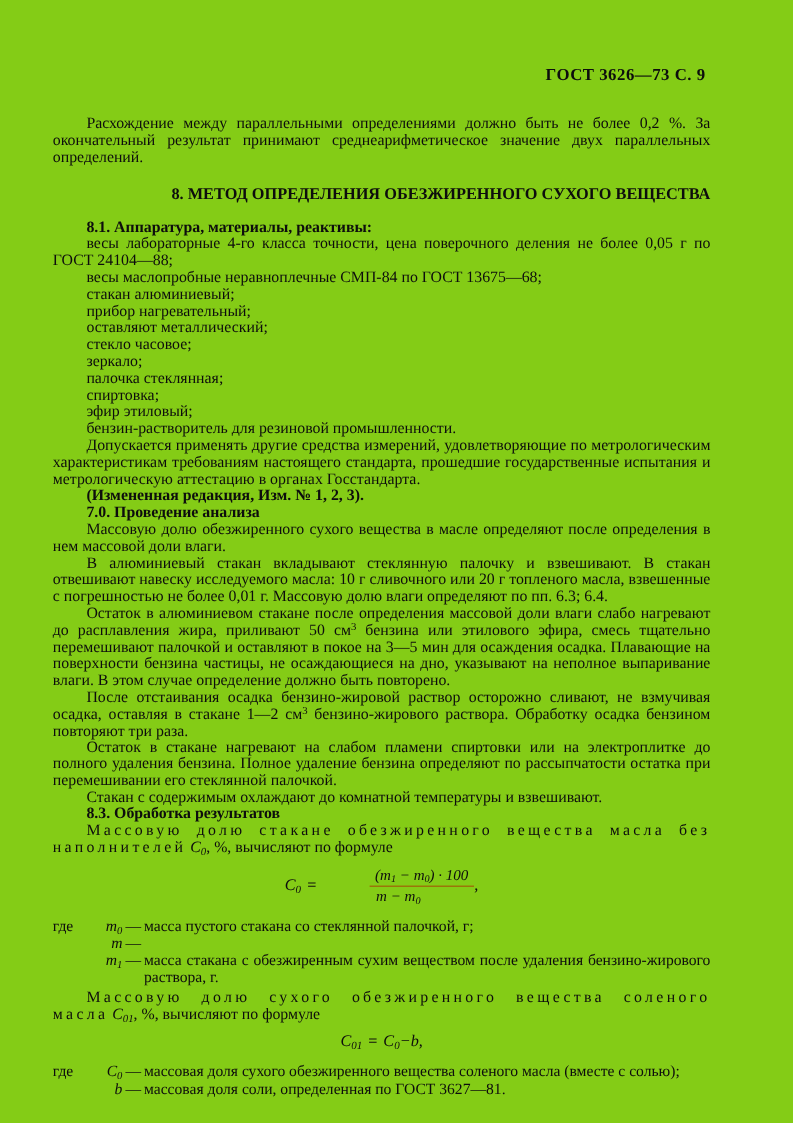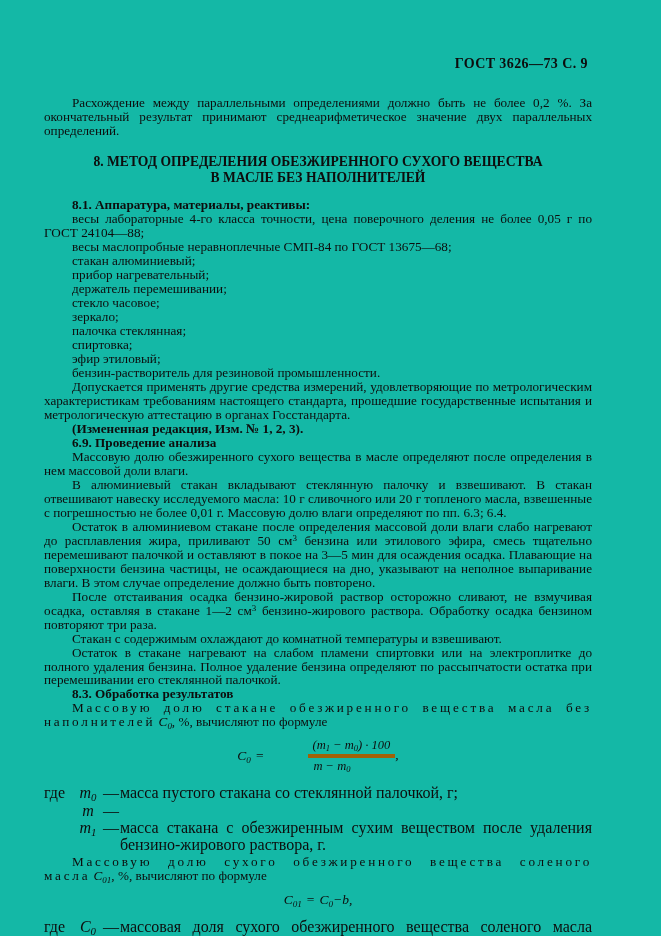--- a/index.html
+++ b/index.html
@@ -1,80 +1,79 @@
 <!DOCTYPE html>
 <html><head>
 <meta charset="utf-8">
 <style>
   html,body { margin:0; padding:0; background:#e8e8e8; }
   .page {
-    position:relative; width:661px; height:936px; background:#14b8a6;
+    position:relative; width:661px; height:936px; background:#84cc16;
     font-family:"Liberation Serif","DejaVu Serif",serif;
     color:#0d0d0d; overflow:hidden; margin:0 auto;
   }
   .content { position:absolute; left:44px; top:56px; width:548px; }
   .doc-header { text-align:right; font-weight:bold; font-size:14px; letter-spacing:0.03em; margin:0 4px 24px 0; }
   p.body, .item { font-size:13.2px; line-height:1.06; text-align:justify; text-indent:28px; margin:0; }
-  .title { text-align:center; font-weight:bold; font-size:13.6px; line-height:1.18; margin:0; }
+  .title { text-align:right; font-weight:bold; font-size:13.6px; line-height:1.18; margin:0; }
   .title-block { margin:16px 0 12px 0; }
   .subhead { font-weight:bold; font-size:13.2px; line-height:1.06; text-indent:28px; margin:0; }
   .bold-note { font-weight:bold; }
   .spaced { letter-spacing:0.21em; word-spacing:0.30em; }
   .var { font-style:italic; }
   .formula { text-align:center; font-size:13.5px; margin:9px 0 10px 0; font-style:italic;font-family:Liberation Serif, serif; }
   .formula .eq { padding:0 5px; font-style:normal; }
   .frac { display:inline-flex; flex-direction:column; vertical-align:middle; text-align:center; font-size:12.5px; }
-  .frac .num { border-bottom:4px solid #a16207; padding:0 5px 1px 5px;margin-left:39px; }
+  .frac .num { border-bottom:1px solid #a16207; padding:0 5px 1px 5px;margin-left:39px; }
   .frac .den { padding-top:1px; }
-  .defrow { display:grid; grid-template-columns:30px 28px 18px 1fr; font-size:16px; line-height:1.08; margin:0; }
+  .defrow { display:grid; grid-template-columns:30px 28px 18px 1fr; font-size:13px; line-height:1.08; margin:0; }
   .deflead { text-align:left; }
-  .defterm { text-align:center; font-style:italic; }
+  .defterm { text-align:right; font-style:italic; }
   .defdash { text-align:center; }
   .defdesc { text-align:justify; }
   sub { font-size:0.68em; vertical-align:-0.28em; line-height:0; }
   sup { font-size:0.68em; vertical-align:0.45em; line-height:0; }
   .gap-sm { height:2px; }
 </style>
 </head>
 <body>
 
 <div class="page">
   <div class="content">
 
     <div class="doc-header">ГОСТ 3626—73 С. 9</div>
 
     <p class="body">Расхождение между параллельными определениями должно быть не более 0,2 %. За окончательный результат принимают среднеарифметическое значение двух параллельных определений.</p>
 
     <div class="title-block">
       <div class="title">8. МЕТОД ОПРЕДЕЛЕНИЯ ОБЕЗЖИРЕННОГО СУХОГО ВЕЩЕСТВА</div>
-      <div class="title">В МАСЛЕ БЕЗ НАПОЛНИТЕЛЕЙ</div>
     </div>
 
     <div class="subhead">8.1. Аппаратура, материалы, реактивы:</div>
     <p class="item">весы лабораторные 4-го класса точности, цена поверочного деления не более 0,05 г по ГОСТ 24104—88;</p>
     <p class="item">весы маслопробные неравноплечные СМП-84 по ГОСТ 13675—68;</p>
     <p class="item">стакан алюминиевый;</p>
     <p class="item">прибор нагревательный;</p>
-    <p class="item">держатель перемешивании;</p>
+    <p class="item">оставляют металлический;</p>
     <p class="item">стекло часовое;</p>
     <p class="item">зеркало;</p>
     <p class="item">палочка стеклянная;</p>
     <p class="item">спиртовка;</p>
     <p class="item">эфир этиловый;</p>
     <p class="item">бензин-растворитель для резиновой промышленности.</p>
     <p class="body">Допускается применять другие средства измерений, удовлетворяющие по метрологическим характеристикам требованиям настоящего стандарта, прошедшие государственные испытания и метрологическую аттестацию в органах Госстандарта.</p>
     <p class="body bold-note">(Измененная редакция, Изм. № 1, 2, 3).</p>
 
-    <div class="subhead">6.9. Проведение анализа</div>
+    <div class="subhead">7.0. Проведение анализа</div>
     <p class="body">Массовую долю обезжиренного сухого вещества в масле определяют после определения в нем массовой доли влаги.</p>
     <p class="body">В алюминиевый стакан вкладывают стеклянную палочку и взвешивают. В стакан отвешивают навеску исследуемого масла: 10 г сливочного или 20 г топленого масла, взвешенные с погрешностью не более 0,01 г. Массовую долю влаги определяют по пп. 6.3; 6.4.</p>
     <p class="body">Остаток в алюминиевом стакане после определения массовой доли влаги слабо нагревают до расплавления жира, приливают 50 см<sup>3</sup> бензина или этилового эфира, смесь тщательно перемешивают палочкой и оставляют в покое на 3—5 мин для осаждения осадка. Плавающие на поверхности бензина частицы, не осаждающиеся на дно, указывают на неполное выпаривание влаги. В этом случае определение должно быть повторено.</p>
     <p class="body">После отстаивания осадка бензино-жировой раствор осторожно сливают, не взмучивая осадка, оставляя в стакане 1—2 см<sup>3</sup> бензино-жирового раствора. Обработку осадка бензином повторяют три раза.</p>
+    <p class="body">Остаток в стакане нагревают на слабом пламени спиртовки или на электроплитке до полного удаления бензина. Полное удаление бензина определяют по рассыпчатости остатка при перемешивании его стеклянной палочкой.</p>
     <p class="body">Стакан с содержимым охлаждают до комнатной температуры и взвешивают.</p>
-    <p class="body">Остаток в стакане нагревают на слабом пламени спиртовки или на электроплитке до полного удаления бензина. Полное удаление бензина определяют по рассыпчатости остатка при перемешивании его стеклянной палочкой.</p>
 
     <div class="subhead">8.3. Обработка результатов</div>
 
     <p class="body"><span class="spaced">Массовую долю стакане обезжиренного вещества масла без наполнителей</span> <span class="var">C<sub>0</sub></span><span>, %, вычисляют по формуле</span></p>
 
     <div class="formula">
       <span class="var">C<sub>0</sub></span><span class="eq">=</span><span class="frac">
           <span class="num">(m<sub>1</sub> − m<sub>0</sub>) · 100</span>
           <span class="den">m − m<sub>0</sub></span>
         </span><span>,</span>

